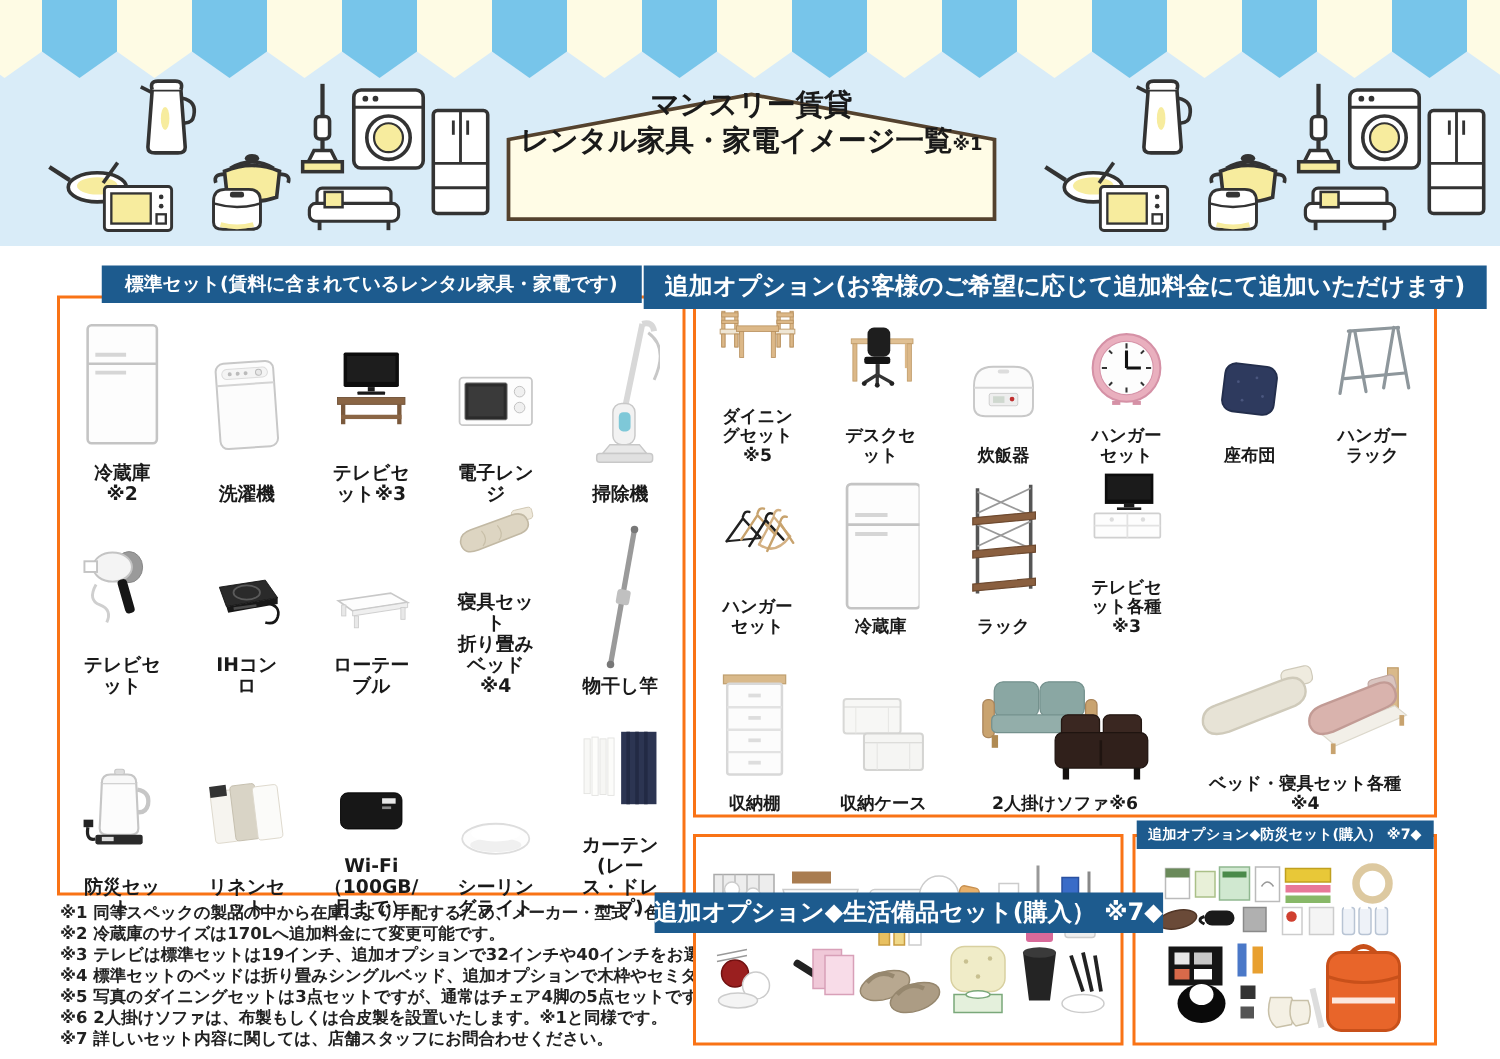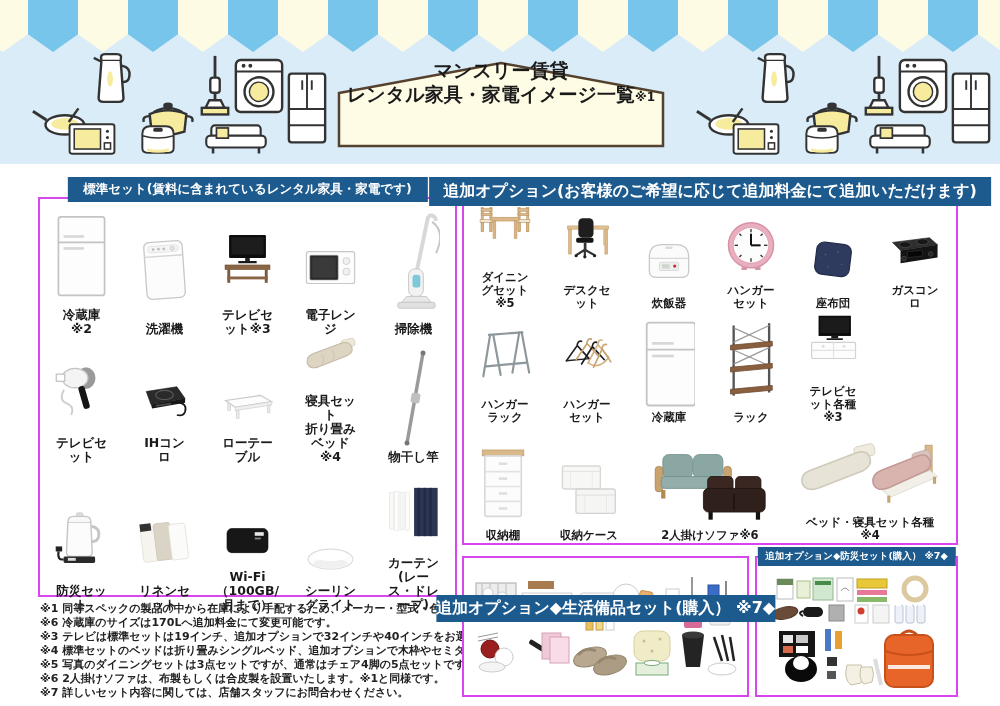--- a/index.html
+++ b/index.html
@@ -17,21 +17,21 @@
   .plaque{position:absolute;left:336px;top:59px;width:330px;height:90px;}
   .plaque svg{position:absolute;left:0;top:0;}
   .plaque .txt{position:absolute;left:0;top:0;width:100%;height:100%;display:flex;
                flex-direction:column;align-items:center;justify-content:flex-start;
                padding-bottom:10px;box-sizing:border-box;}
   .t1{font-size:19px;font-weight:bold;line-height:1.25;}
   .t2{font-size:19px;font-weight:bold;line-height:1.25;}
   .t2 .note{font-size:12px;font-weight:bold;}
 
   
-  .panel{position:absolute;border:2px solid #d946ef;background:#fff;box-sizing:border-box;}
+  .panel{position:absolute;border:2px solid #f97316;background:#fff;box-sizing:border-box;}
   .hdr{position:absolute;left:50%;transform:translateX(-50%);background:#1d5b8e;color:#fff;
        font-weight:bold;white-space:nowrap;z-index:5;}
   #std{left:38px;top:197px;width:419px;height:400px;}
   #std .hdr{top:-22px;font-size:12.5px;padding:4px 16px;}
   #opt{left:462px;top:197px;width:496px;height:348px;}
   #opt .hdr{top:-22px;font-size:16px;padding:4px 14px;}
   #life{left:462px;top:556px;width:287px;height:141px;}
   #life .hdr{top:-11px;font-size:16px;padding:3px 0;margin-top:48px;}
   #bousai{left:755px;top:556px;width:203px;height:141px;}
   #bousai .hdr{top:-11px;font-size:9.5px;padding:3px 8px;}
@@ -517,34 +517,20 @@
         <rect x="14" y="10" width="56" height="52" rx="12" fill="#2e3a5e" stroke="#232e4c" stroke-width="2" transform="rotate(7 42 36)"></rect>
             <circle cx="30" cy="28" r="1.5" fill="#4a567e"></circle>
             <circle cx="50" cy="24" r="1.5" fill="#4a567e"></circle>
             <circle cx="56" cy="44" r="1.5" fill="#4a567e"></circle>
             <circle cx="34" cy="48" r="1.5" fill="#4a567e"></circle>
           </svg>
         </div>
       <div class="lbl">座布団</div>
     </div>
 
-    <div class="item">
-      <div class="img">
-          <svg width="88" height="72" viewBox="0 0 90 72">
-        <path d="M6 28 L70 20 L84 32 L20 42 Z" fill="#2e2e2e" stroke="#1a1a1a"></path>
-            <ellipse cx="28" cy="32" rx="10" ry="5" fill="#171717" stroke="#5a5a5a"></ellipse>
-            <ellipse cx="58" cy="27" rx="10" ry="5" fill="#171717" stroke="#5a5a5a"></ellipse>
-            <path d="M20 42 L84 32 L84 54 L20 64 Z" fill="#141414"></path>
-            <rect x="32" y="43" width="26" height="10" fill="#060606" stroke="#333" transform="rotate(-6 45 48)"></rect>
-            <circle cx="26" cy="56" r="4" fill="#262626" stroke="#555"></circle>
-            <circle cx="72" cy="48" r="4" fill="#262626" stroke="#555"></circle>
-          </svg>
-        </div>
-      <div class="lbl">ガスコンロ</div>
-    </div>
     <div class="item">
       <div class="img">
           <svg width="80" height="86" viewBox="0 0 84 88">
         <g stroke="#8e979c" stroke-width="3.5" stroke-linecap="round">
               <line x1="16" y1="13" x2="70" y2="9"></line>
               <line x1="18" y1="13" x2="7" y2="80"></line>
               <line x1="23" y1="13" x2="35" y2="78"></line>
               <line x1="65" y1="9" x2="54" y2="74"></line>
               <line x1="69" y1="9" x2="81" y2="74"></line>
               <line x1="12" y1="64" x2="77" y2="58"></line>
@@ -698,21 +684,21 @@
         </g>
           </svg>
         </div>
       <div class="lbl">ベッド・寝具セット各種※4</div>
     </div>
   </div>
 </div>
 
 <div id="notes">
   <div>※1 同等スペックの製品の中から在庫により手配するため、メーカー・型式・色柄はお選びいただけません</div>
-  <div>※6 冷蔵庫のサイズは170Lへ追加料金にて変更可能です。</div>
+  <div>※2 冷蔵庫のサイズは170Lへ追加料金にて変更可能です。</div>
   <div>※3 テレビは標準セットは19インチ、追加オプションで32インチや40インチをお選びいただけます。</div>
   <div>※4 標準セットのベッドは折り畳みシングルベッド、追加オプションで木枠やセミダブルがお選びいただけます。</div>
   <div>※5 写真のダイニングセットは3点セットですが、通常はチェア4脚の5点セットです。</div>
   <div>※6 2人掛けソファは、布製もしくは合皮製を設置いたします。※1と同様です。</div>
   <div>※7 詳しいセット内容に関しては、店舗スタッフにお問合わせください。</div>
 </div>
 
 <div class="panel" id="life">
   <div class="hdr">追加オプション◆生活備品セット(購入） ※7◆</div>
   <div class="collage">

